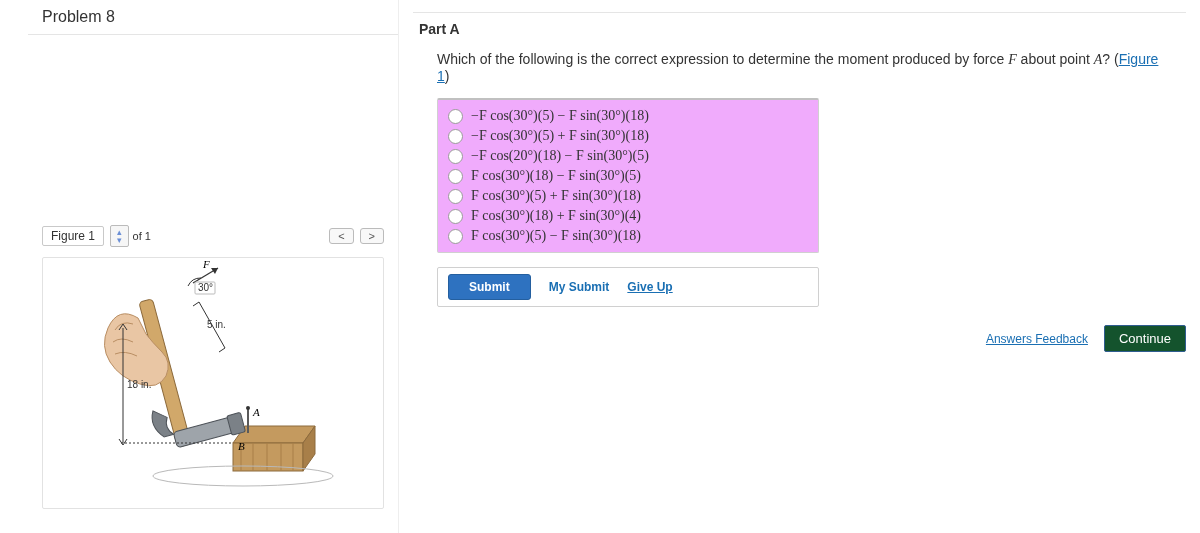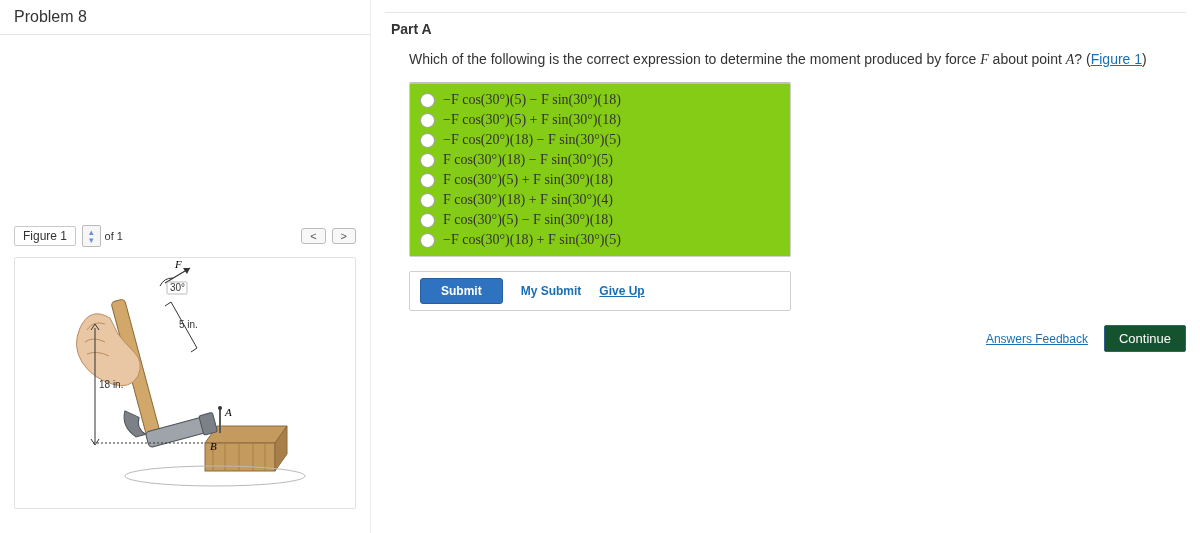--- a/index.html
+++ b/index.html
@@ -17,20 +17,21 @@
     display: flex;
     flex-direction: row;
     width: 100%;
     height: 100%;
   }
   .left-col {
     flex: 0 0 370px;
     border-right: 1px solid #eee;
     display: flex;
     flex-direction: column;
+    margin-left: 28px;
   }
   .right-col {
     flex: 1;
     padding: 12px 14px 10px 14px;
     position: relative;
   }
   .problem-header {
     padding: 8px 14px;
     font-size: 16px;
     color: #333;
@@ -120,21 +121,21 @@
   }
   .question-text .var { font-family: 'Times New Roman', serif; font-style: italic;}
   .figure-link { color: #1a6fb3; text-decoration: underline; cursor:pointer;}
 
   .options-box {
     margin-left: 24px;
     width: 360px;
     border: 1px solid #d0d0d0;
     border-top: 2px solid #c0c0c0;
     border-radius: 2px;
-    background: #84cc16;
+    background: #f0abfc;
     padding: 6px 10px;
   }
   .option-row {
     display: flex;
     align-items: center;
     gap: 8px;
     padding: 2px 0;
     font-family: 'Times New Roman', serif;
     font-size: 14px;
     color: #333;
@@ -312,24 +313,20 @@
           <span>F cos(30°)(5) + F sin(30°)(18)</span>
         </div>
       <div class="option-row">
           <span class="radio"></span>
           <span>F cos(30°)(18) + F sin(30°)(4)</span>
         </div>
       <div class="option-row">
           <span class="radio"></span>
           <span>F cos(30°)(5) − F sin(30°)(18)</span>
         </div>
-      <div class="option-row">
-          <span class="radio"></span>
-          <span>−F cos(30°)(18) + F sin(30°)(5)</span>
-        </div>
     </div>
 
     <div class="answer-actions">
       <button class="btn-submit">Submit</button>
       <span class="my-answers">My Submit</span>
       <span class="give-up">Give Up</span>
     </div>
 
     <div class="footer-actions">
       <span class="provide-feedback">Answers Feedback</span>

